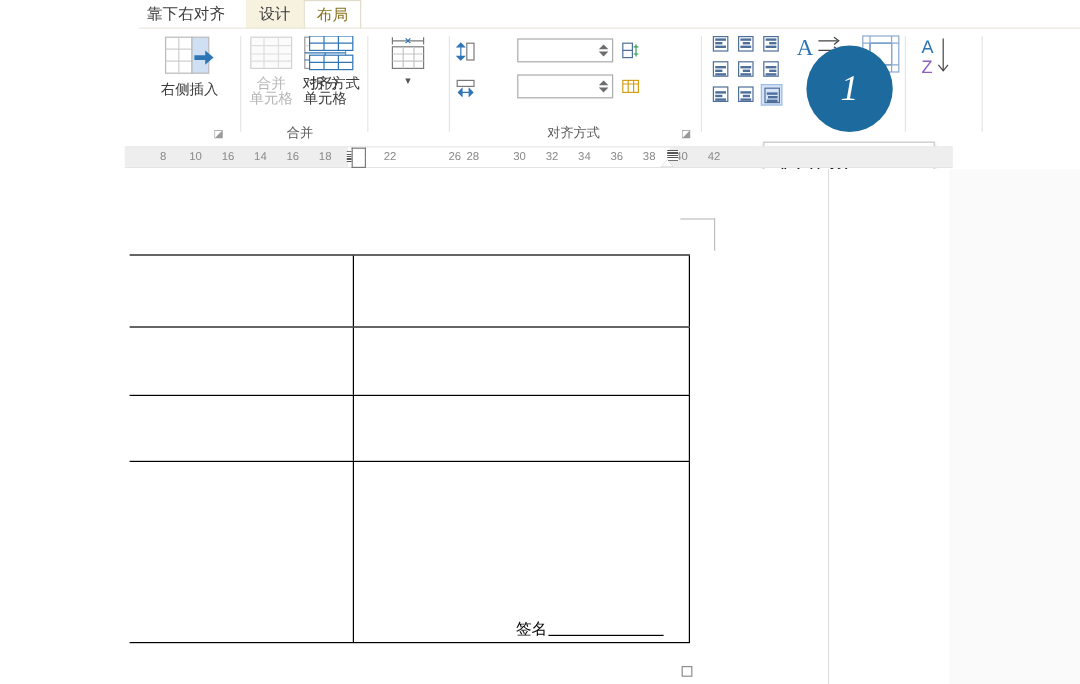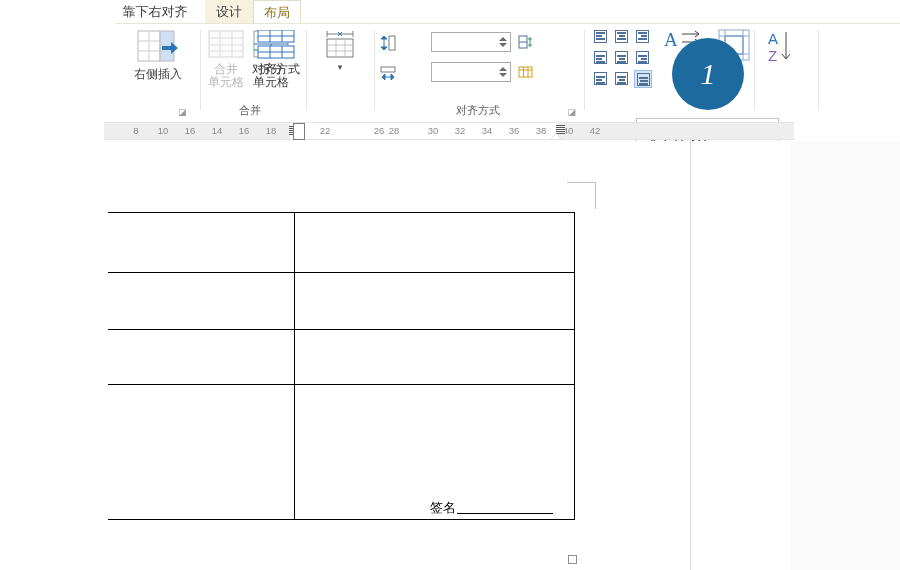--- a/index.html
+++ b/index.html
@@ -433,21 +433,21 @@
         <div class="tright"></div>
       </div>
       <div class="trow" style="height:57px;">
         <div class="tsplit"></div>
         <div class="tright"></div>
       </div>
       <div class="trow" style="height:55px;">
         <div class="tsplit"></div>
         <div class="tright"></div>
       </div>
-      <div class="trow last" style="height:136px;">
+      <div class="trow last" style="height:152px;">
         <div class="tsplit"></div>
         <div class="tright"></div>
         <div class="sig"><span>签名</span><span class="sigline"></span></div>
       </div>
     </div>
 
     <div class="handle"></div>
   </div>
 
   <div class="outerbg"></div>

